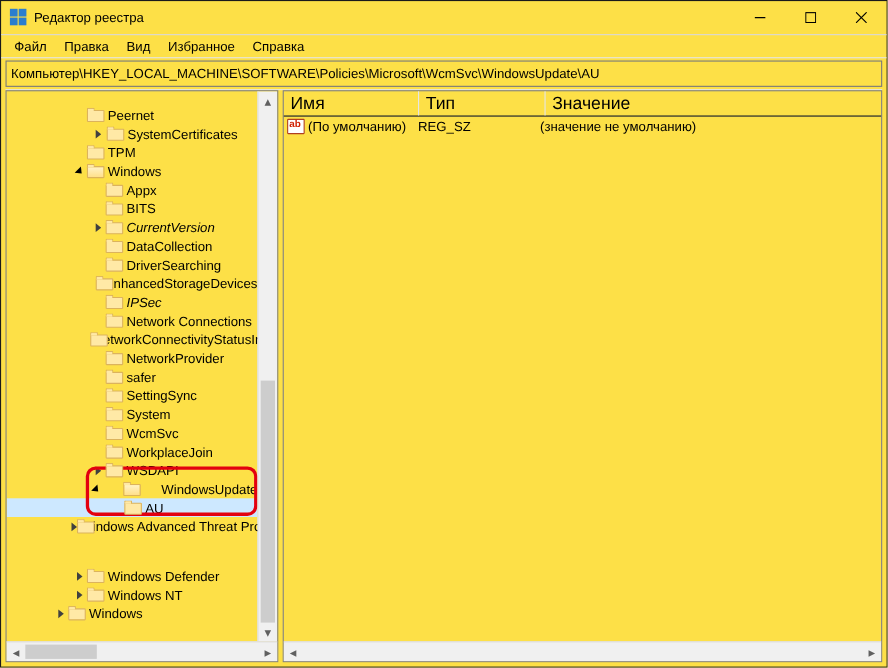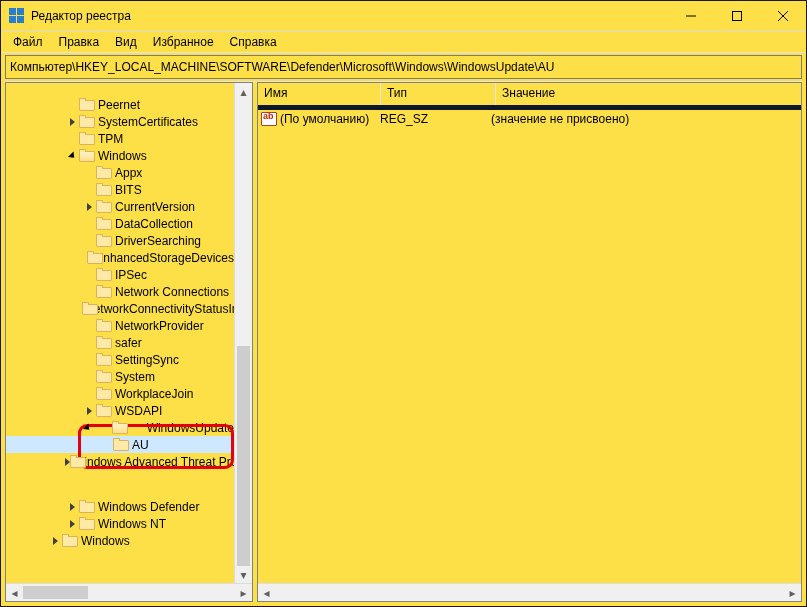--- a/index.html
+++ b/index.html
@@ -38,21 +38,21 @@
   .tw{display:flex;justify-content:center;width:14px;color:#5a5a5a;font-size:12px;line-height:1}
   .tw.has:before{content:"";width:0;height:0;border-top:4px solid transparent;border-bottom:4px solid transparent;border-left:5px solid #404040}
   .tw.open:before{transform:rotate(45deg);border-left-color:#000}
   .fld{width:16px;height:13px;margin-right:3px;position:relative}
   .fld:before{content:"";position:absolute;left:0;top:2px;width:16px;height:11px;background:#ffe9a6;border:1px solid #dcb35c;box-sizing:border-box;border-radius:1px}
   .fld:after{content:"";position:absolute;left:0;top:0;width:7px;height:3px;background:#ffe9a6;border:1px solid #dcb35c;border-bottom:none;box-sizing:border-box;border-radius:1px 1px 0 0}
   .fld.open:before{background:linear-gradient(#fff2c7,#ffe08a)}
   .sel{background:#cde8ff}
   .highlight{position:absolute;border:3px solid #e3000f;border-radius:9px;pointer-events:none}
   
-  .cols{height:22px;display:flex;border-bottom:5px solid #0f172a;font-size:12px}
+  .cols{height:22px;display:flex;border-bottom:1px solid #0f172a;font-size:16px}
   .cols div{padding:3px 6px;border-right:1px solid #e5e5e5}
   .cols .c1{width:110px}
   .cols .c2{width:102px}
   .cols .c3{flex:1;border-right:none}
   .rows{flex:1}
   .row{display:flex;height:17px;align-items:center;font-size:12px}
   .row .c1{width:116px;display:flex;align-items:flex-start;padding-left:3px}
   .row .c2{width:108px;padding-left:3px}
   .row .c3{flex:1;padding-left:3px}
   .val-icon{width:16px;height:14px;margin-right:3px;background:#fff;border:1px solid #b04020;box-sizing:border-box;position:relative;border-radius:1px}
@@ -93,35 +93,35 @@
 
   <div class="menubar">
     <span>Файл</span>
     <span>Правка</span>
     <span>Вид</span>
     <span>Избранное</span>
     <span>Справка</span>
   </div>
 
   <div class="address">
-    <span>Компьютер\HKEY_LOCAL_MACHINE\SOFTWARE\Defender\Microsoft\Windows\WindowsUpdate\AU</span>
+    <span>Компьютер\HKEY_LOCAL_MACHINE\SOFTWARE\Policies\Microsoft\WcmSvc\WindowsUpdate\AU</span>
   </div>
 
   <div class="main">
     <div class="tree-wrap">
       <div class="tree">
         <div class="tree-body">
           <div class="tree-col" id="tree-col">
             <div class="highlight" style="left:72px;top:341px;width:150px;height:39px"></div>
           <div class="tr" style="padding-left: 59px; margin-top: 12px;">
                 <span class="tw"></span>
                 <span class="fld"></span>
                 <span>Peernet</span>
               </div>
-              <div class="tr" style="padding-left: 59px;">
+              <div class="tr" style="padding-left: 59px; justify-content: center;">
                 <span class="tw has"></span>
                 <span class="fld"></span>
                 <span>SystemCertificates</span>
               </div>
               <div class="tr" style="padding-left: 59px;">
                 <span class="tw"></span>
                 <span class="fld"></span>
                 <span>TPM</span>
               </div>
               <div class="tr" style="padding-left: 59px;">
@@ -132,41 +132,41 @@
               <div class="tr" style="padding-left: 76px;">
                 <span class="tw"></span>
                 <span class="fld"></span>
                 <span>Appx</span>
               </div>
               <div class="tr" style="padding-left: 76px;">
                 <span class="tw"></span>
                 <span class="fld"></span>
                 <span>BITS</span>
               </div>
-              <div class="tr" style="padding-left: 76px;">
+              <div class="tr" style="padding-left: 76px; font-style: italic;">
                 <span class="tw has"></span>
                 <span class="fld"></span>
                 <span>CurrentVersion</span>
               </div>
               <div class="tr" style="padding-left: 76px;">
                 <span class="tw"></span>
                 <span class="fld"></span>
                 <span>DataCollection</span>
               </div>
               <div class="tr" style="padding-left: 76px;">
                 <span class="tw"></span>
                 <span class="fld"></span>
                 <span>DriverSearching</span>
               </div>
               <div class="tr" style="padding-left: 76px;">
                 <span class="tw"></span>
                 <span class="fld"></span>
                 <span>EnhancedStorageDevices</span>
               </div>
-              <div class="tr" style="padding-left: 76px;">
+              <div class="tr" style="padding-left: 76px; font-style: italic;">
                 <span class="tw"></span>
                 <span class="fld"></span>
                 <span>IPSec</span>
               </div>
               <div class="tr" style="padding-left: 76px;">
                 <span class="tw"></span>
                 <span class="fld"></span>
                 <span>Network Connections</span>
               </div>
               <div class="tr" style="padding-left: 76px;">
@@ -186,20 +186,25 @@
               </div>
               <div class="tr" style="padding-left: 76px;">
                 <span class="tw"></span>
                 <span class="fld"></span>
                 <span>SettingSync</span>
               </div>
               <div class="tr" style="padding-left: 76px;">
                 <span class="tw"></span>
                 <span class="fld"></span>
                 <span>System</span>
+              </div>
+              <div class="tr" style="padding-left: 76px;">
+                <span class="tw"></span>
+                <span class="fld"></span>
+                <span>WcmSvc</span>
               </div>
               <div class="tr" style="padding-left: 76px;">
                 <span class="tw"></span>
                 <span class="fld"></span>
                 <span>WorkplaceJoin</span>
               </div>
               <div class="tr" style="padding-left: 76px;">
                 <span class="tw has"></span>
                 <span class="fld"></span>
                 <span>WSDAPI</span>
@@ -257,21 +262,21 @@
         <div class="c2">Тип</div>
         <div class="c3">Значение</div>
       </div>
       <div class="rows">
         <div class="row">
           <div class="c1">
               <span class="val-icon"></span>
               <span>(По умолчанию)</span>
             </div>
           <div class="c2">REG_SZ</div>
-          <div class="c3">(значение не присвоено)</div>
+          <div class="c3">(значение не умолчанию)</div>
         </div>
       </div>
       <div class="hscroll">
         <div class="arrow">◂</div>
         <div class="track"></div>
         <div class="arrow">▸</div>
       </div>
     </div>
   </div>
 </div>

